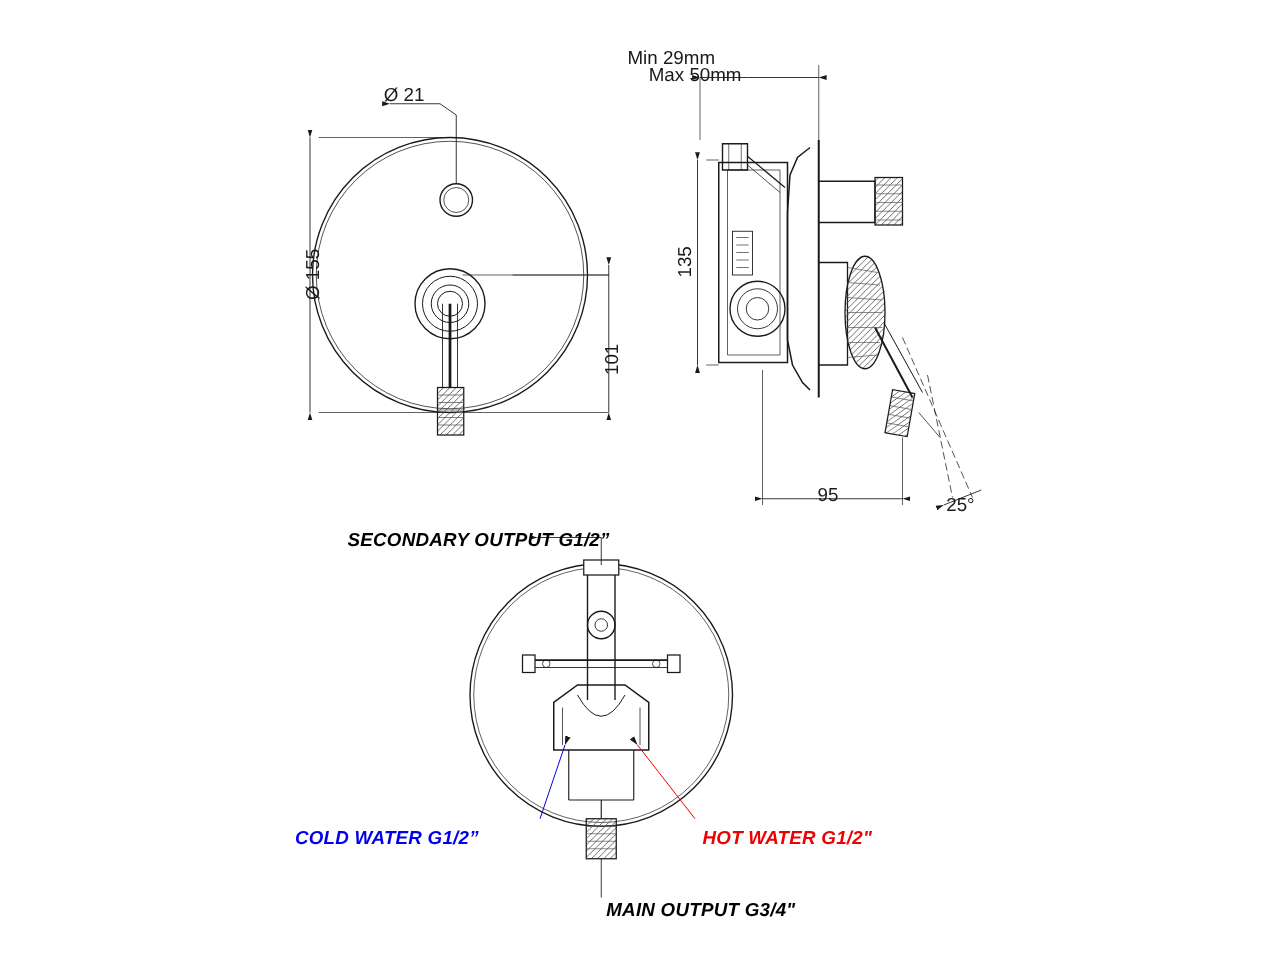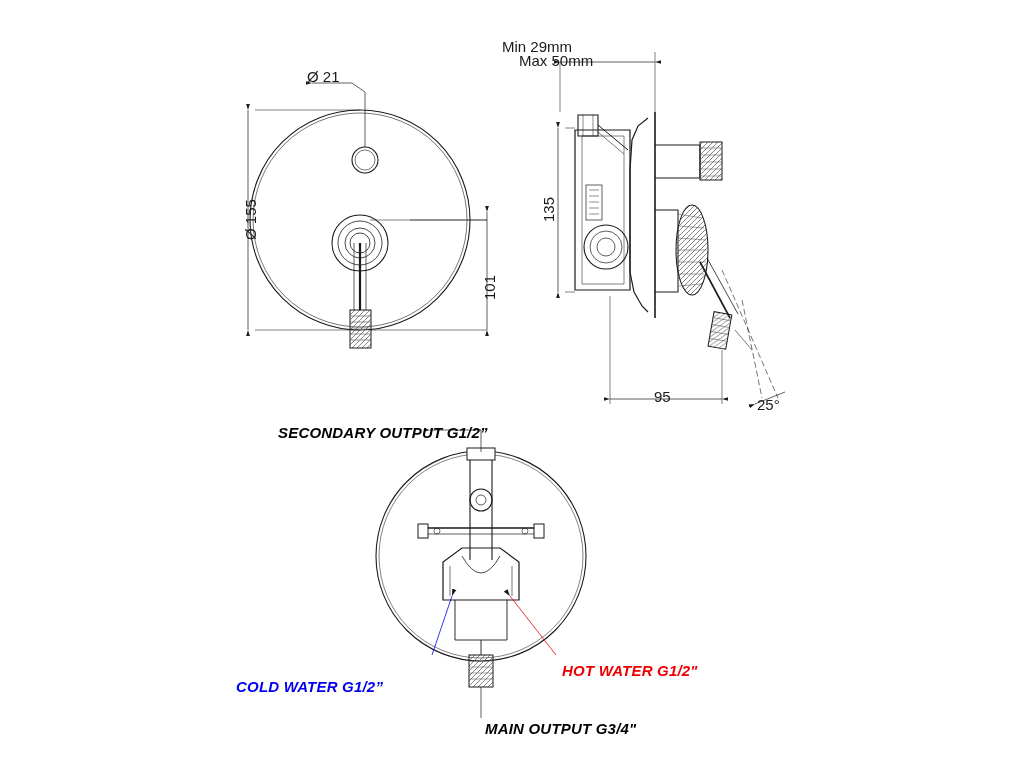--- a/index.html
+++ b/index.html
@@ -201,19 +201,19 @@
   <div class="lbl dim-text" style="left:500px; top:52px;margin-left:19px;">Max 50mm</div>
 
   <div class="lbl dim-text rot90" style="left:540px; top:222px;">135</div>
 
   <div class="lbl dim-text" style="left:654px; top:388px;">95</div>
 
   <div class="lbl dim-text" style="left:757px; top:396px;">25°</div>
 
   <div class="lbl port-text port-black" style="left:278px; top:393px;margin-top:31px;">SECONDARY OUTPUT G1/2”</div>
 
-  <div class="lbl port-text port-cold" style="left:236px; top:662px;margin-top:16px;">COLD WATER G1/2”</div>
+  <div class="lbl port-text port-cold" style="left:236px; top:662px;">COLD WATER G1/2”</div>
 
   <div class="lbl port-text port-hot" style="left:562px; top:662px;">HOT WATER G1/2"</div>
 
   <div class="lbl port-text port-black" style="left:485px; top:720px;">MAIN OUTPUT G3/4"</div>
 
 </div>
 
 </body></html>

